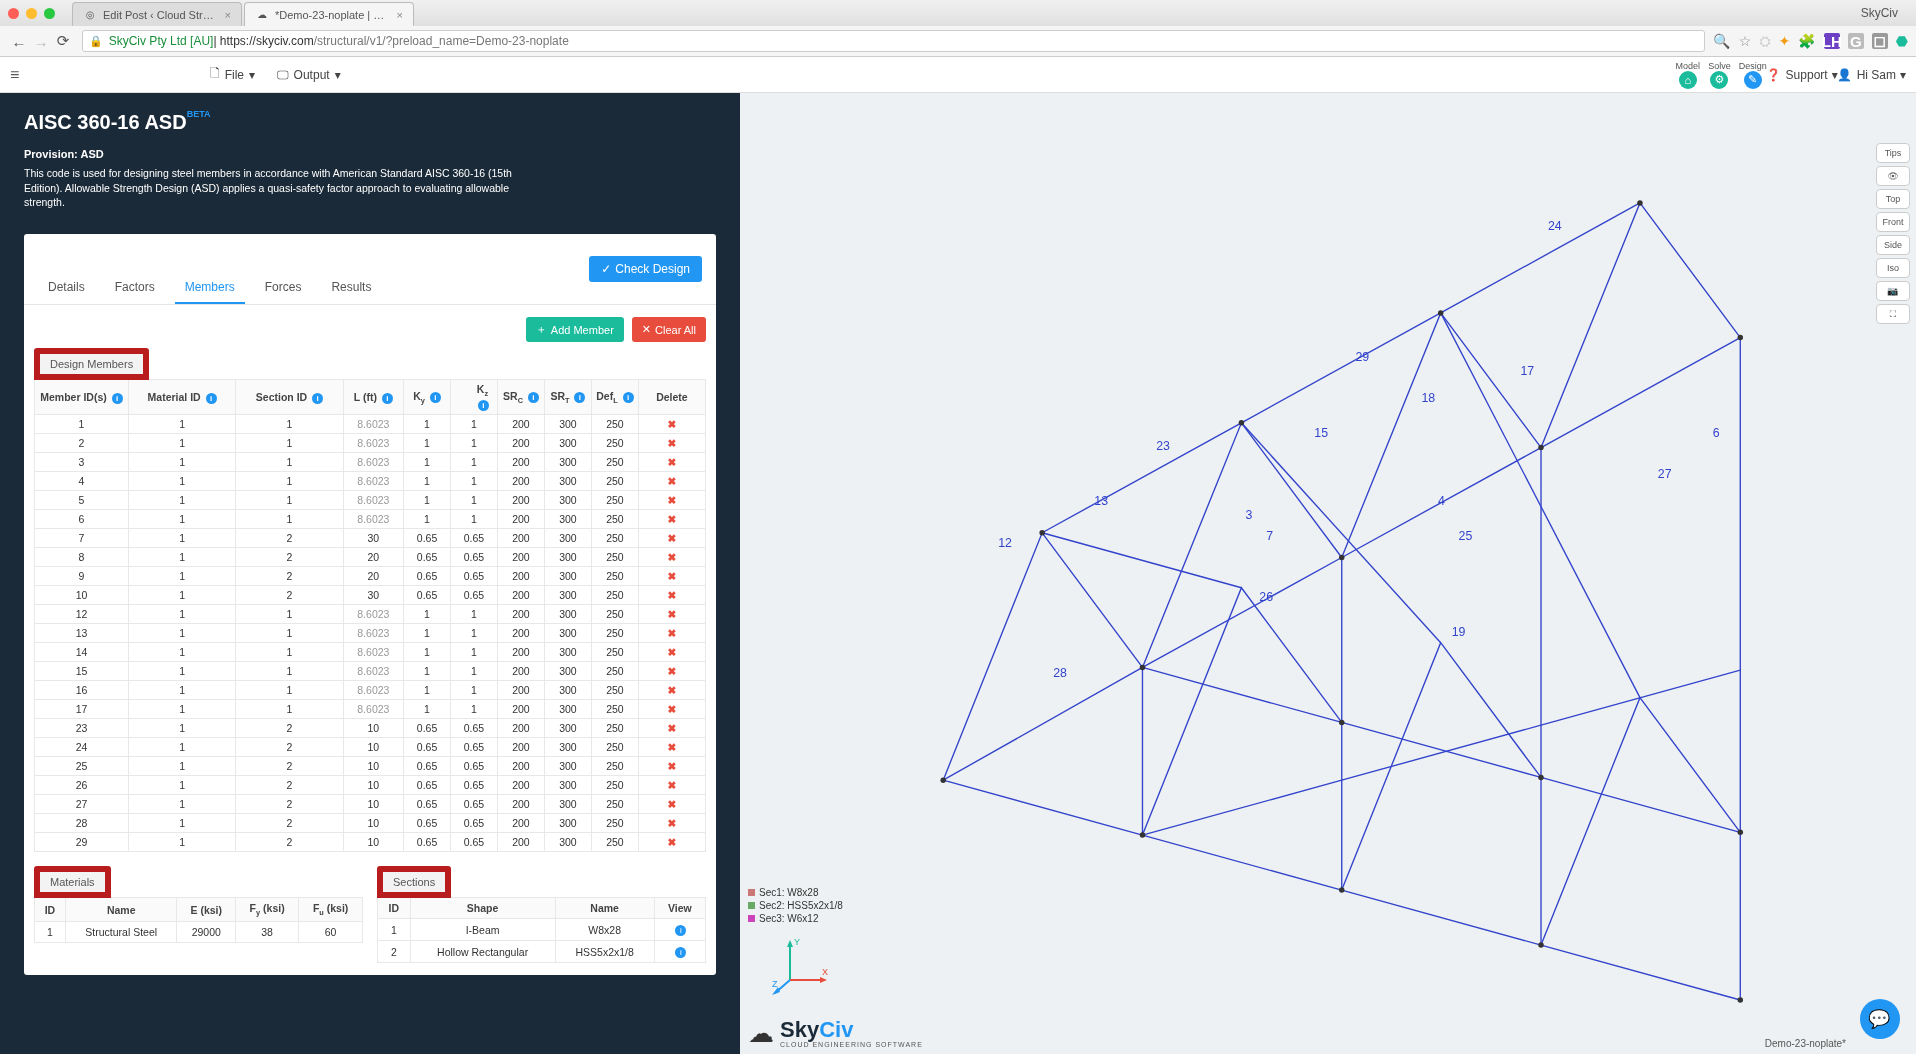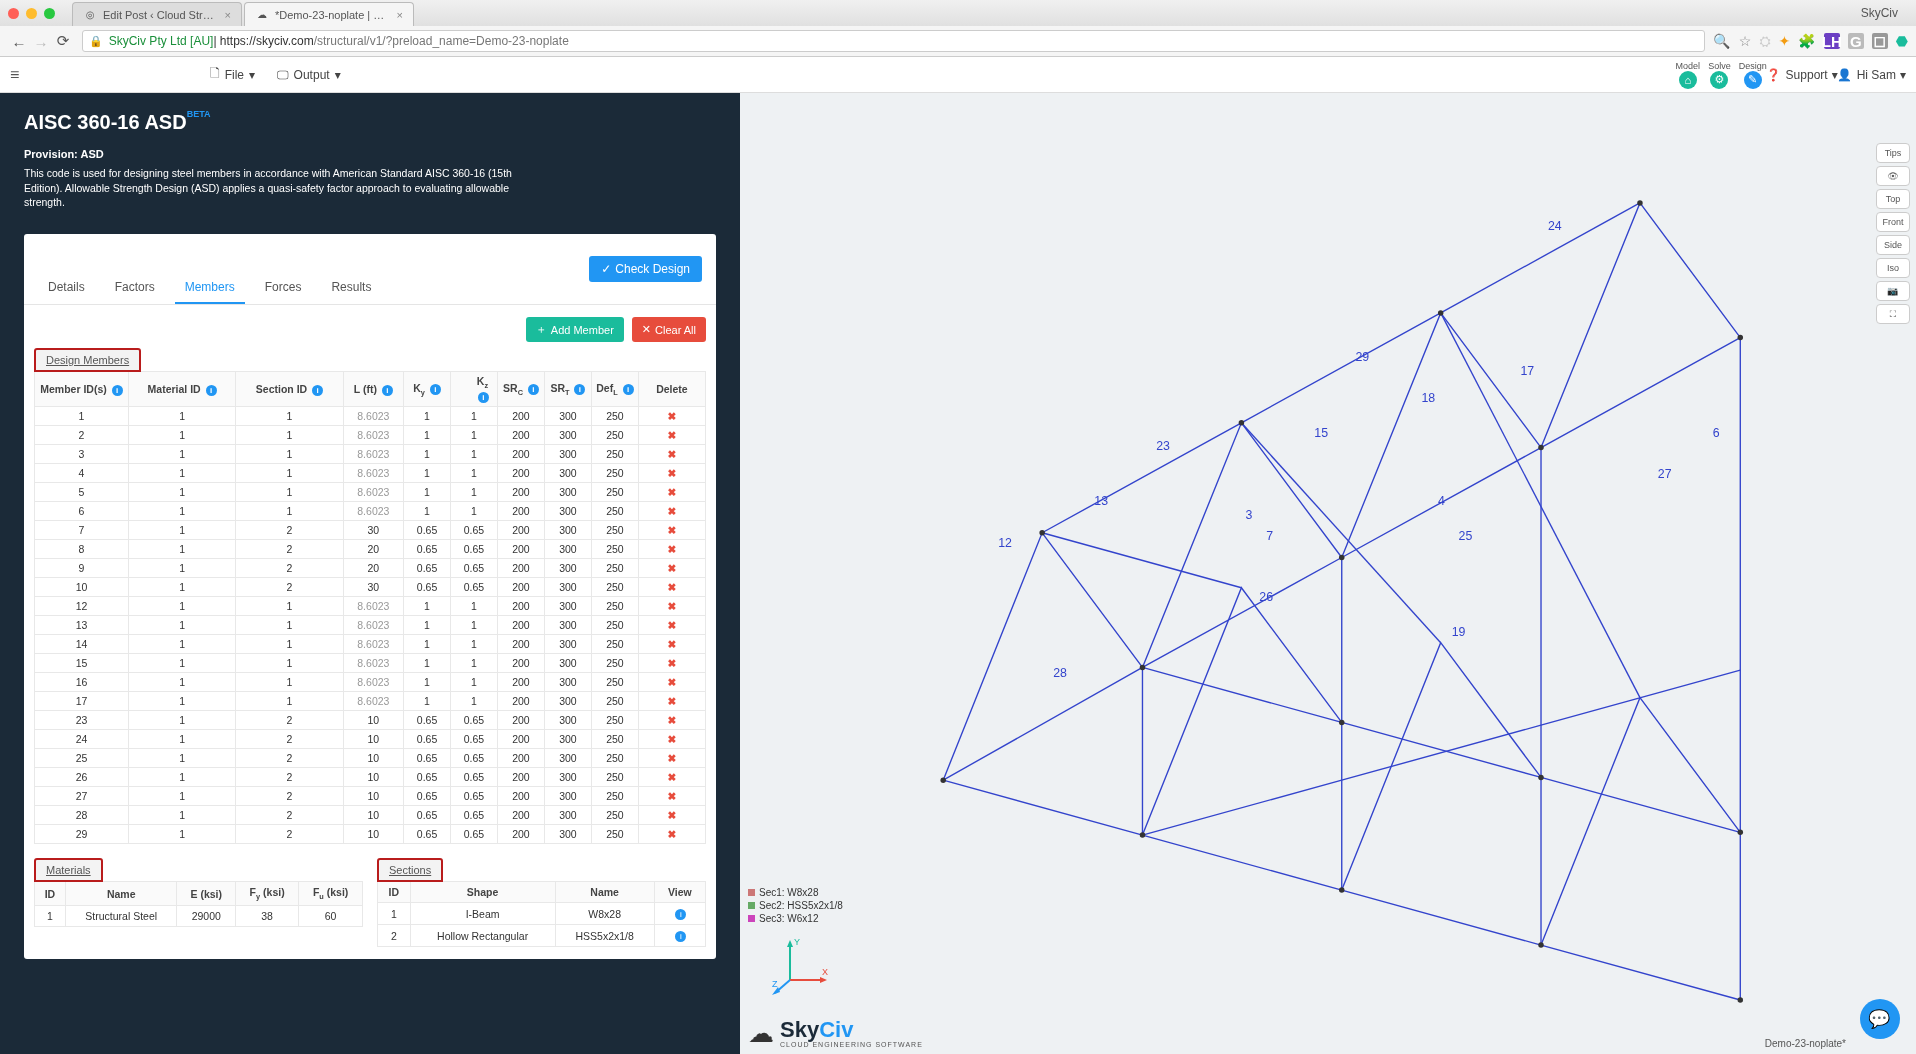--- a/index.html
+++ b/index.html
@@ -51,21 +51,21 @@
 .card-tabs { display:flex; align-items:center; border-bottom:1px solid #e5e5e5; padding:6px 14px 0 14px;}
 .ctab { padding:8px 10px; font-size:12px; color:#555; cursor:pointer; border-bottom:2px solid transparent; margin-right:10px;margin-top:32px;}
 .ctab.active { color:#2196f3; border-bottom-color:#2196f3; font-weight:500;}
 .check-btn { margin-left:auto; background:#2196f3; color:#fff; border:none; border-radius:3px; padding:6px 12px; font-size:12px; cursor:pointer; display:flex; align-items:center; gap:4px; margin-bottom:6px;}
 
 .card-body { padding:12px 10px; }
 .toolbar-row { display:flex; justify-content:flex-end; gap:8px; margin-bottom:6px;}
 .btn-green { background:#1abc9c; color:#fff; border:none; border-radius:3px; padding:5px 10px; font-size:11px; cursor:pointer; display:flex; align-items:center; gap:4px;}
 .btn-red { background:#e74c3c; color:#fff; border:none; border-radius:3px; padding:5px 10px; font-size:11px; cursor:pointer; display:flex; align-items:center; gap:4px;}
 
-.sec-label { display:inline-block; background:#f3f3f3; border:2px solid #b91c1c; border-radius:3px 3px 0 0; padding:4px 10px; font-size:11px; color:#555; margin-bottom:-1px;text-decoration:underline;}
+.sec-label { display:inline-block; background:#f3f3f3; border:6px solid #b91c1c; border-radius:3px 3px 0 0; padding:4px 10px; font-size:11px; color:#555; margin-bottom:-1px;}
 
 .tbl { width:100%; border-collapse:collapse; font-size:10.5px;}
 .tbl th, .tbl td { border:1px solid #e8e8e8; padding:3px 4px; text-align:center; }
 .tbl th { background:#fafafa; font-weight:600; color:#444;}
 .tbl td.muted { color:#999; }
 .del-x { color:#e74c3c; font-weight:bold; cursor:pointer; }
 .info-i { display:inline-block; width:11px; height:11px; border-radius:50%; background:#2196f3; color:#fff; font-size:8px; line-height:11px; text-align:center; margin-left:2px; cursor:default;}
 
 .sub-tables { display:flex; gap:14px; margin-top:14px; align-items:flex-start;}
 .sub-tables .sub { flex:1; }

